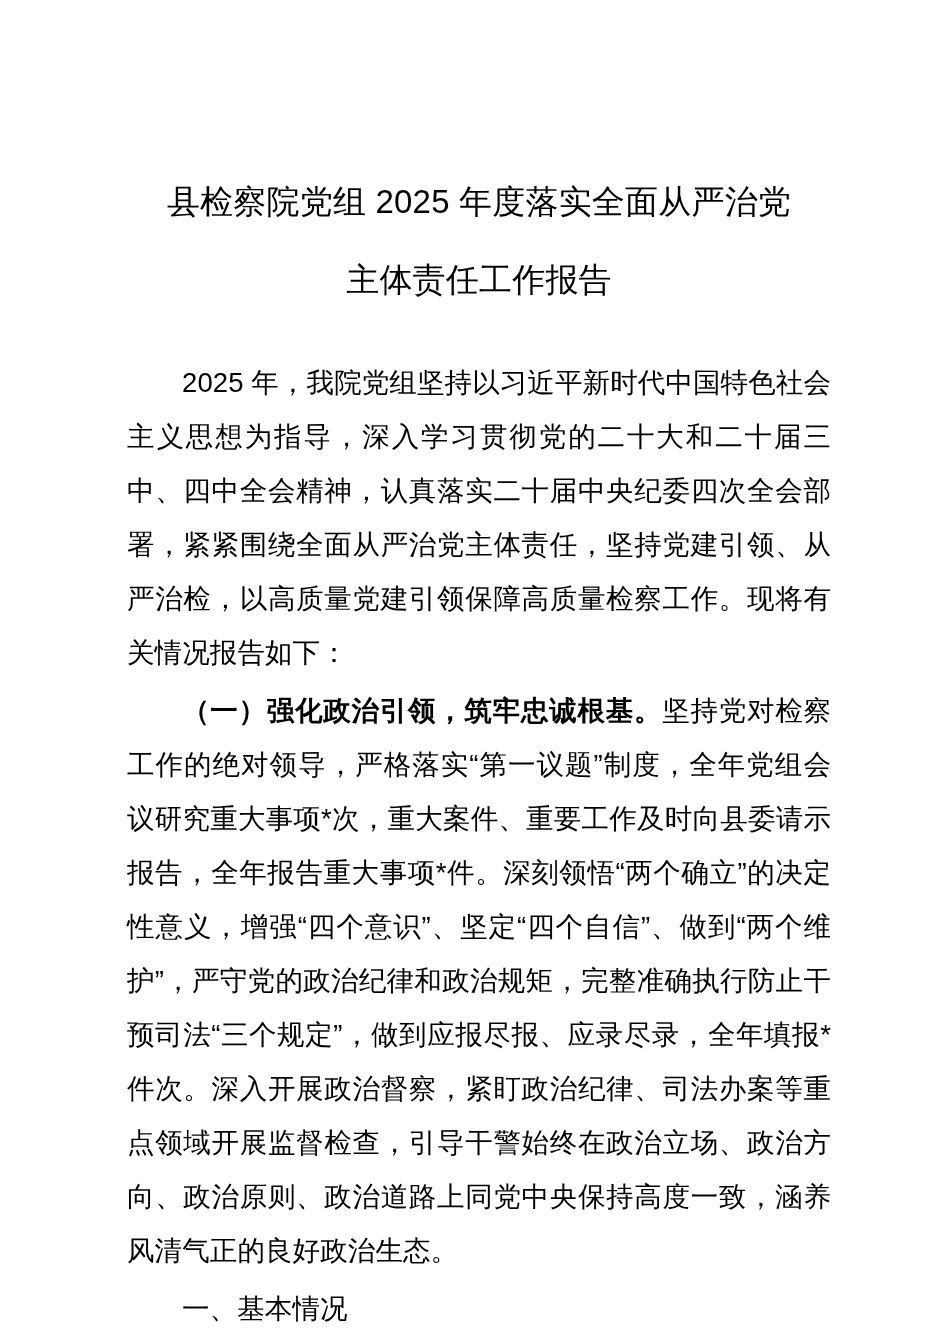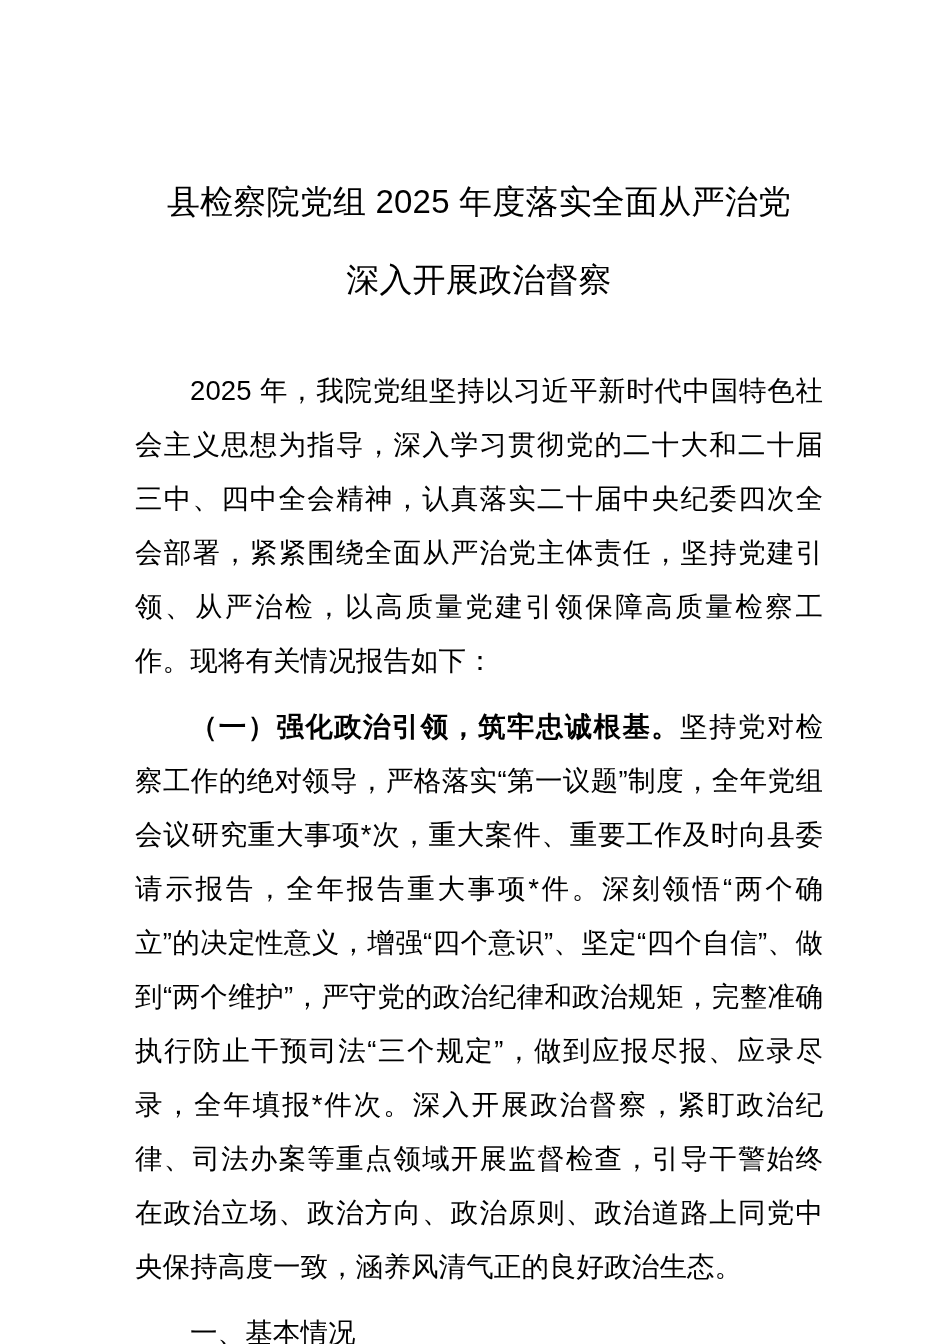--- a/index.html
+++ b/index.html
@@ -30,21 +30,21 @@
     margin: 0;
     padding-top: 163px;
     font-size: 33px;
     font-weight: 400;
     line-height: 78px;
     text-align: center;
     letter-spacing: 0.2px;
     word-break: break-all;
   }
   .para {
-    margin: 12px;
+    margin: 4px;
     font-size: 27.5px;
     font-weight: 400;
     line-height: 54px;
     text-align: justify;
     text-justify: inter-character;
     text-align-last: left;
     word-break: break-all;
     letter-spacing: 0.1px;
   }
   .para.indent2 {
@@ -57,21 +57,21 @@
   .bold-run {
     font-weight: 700;
   }
 </style>
 </head>
 <body>
 
 <div class="page">
   <div class="doc-body">
 
-    <h1 class="doc-title"><span>县检察院党组 2025 年度落实全面从严治党</span><br><span>深入开展政治督察</span></h1>
+    <h1 class="doc-title"><span>县检察院党组 2025 年度落实全面从严治党</span><br><span>主体责任工作报告</span></h1>
 
     <p class="para indent2 lead">2025 年，我院党组坚持以习近平新时代中国特色社会主义思想为指导，深入学习贯彻党的二十大和二十届三中、四中全会精神，认真落实二十届中央纪委四次全会部署，紧紧围绕全面从严治党主体责任，坚持党建引领、从严治检，以高质量党建引领保障高质量检察工作。现将有关情况报告如下：</p>
 
     <p class="para indent2"><span class="bold-run">（一）强化政治引领，筑牢忠诚根基。</span><span>坚持党对检察工作的绝对领导，严格落实“第一议题”制度，全年党组会议研究重大事项*次，重大案件、重要工作及时向县委请示报告，全年报告重大事项*件。深刻领悟“两个确立”的决定性意义，增强“四个意识”、坚定“四个自信”、做到“两个维护”，严守党的政治纪律和政治规矩，完整准确执行防止干预司法“三个规定”，做到应报尽报、应录尽录，全年填报*件次。深入开展政治督察，紧盯政治纪律、司法办案等重点领域开展监督检查，引导干警始终在政治立场、政治方向、政治原则、政治道路上同党中央保持高度一致，涵养风清气正的良好政治生态。</span></p>
 
     <p class="para indent2">一、基本情况</p>
 
   </div>
 </div>
 

